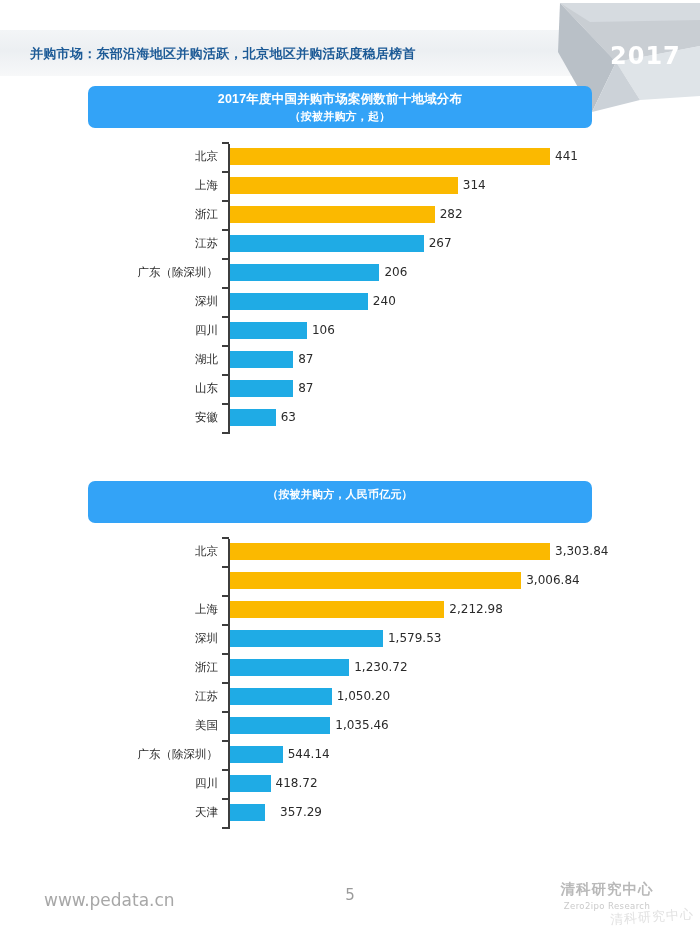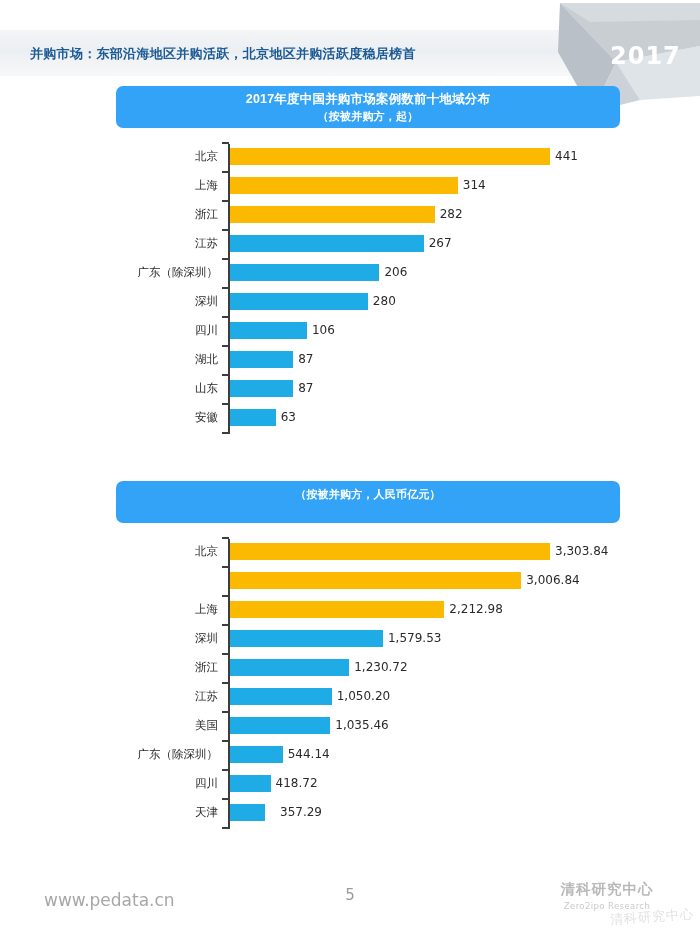--- a/index.html
+++ b/index.html
@@ -59,21 +59,21 @@
     font-family: "DejaVu Sans", sans-serif;
   }
 
   
   .chart-block { position: absolute; left: 0; width: 700px; }
   #chart-block-1 { top: 86px; }
   #chart-block-2 { top: 481px; }
 
   .chart-title {
     position: absolute;
-    left: 116px;
+    left: 88px;
     top: 0;
     width: 504px;
     height: 42px;
     box-sizing: border-box;
     background: #33a3f7;
     border-radius: 7px;
     color: #ffffff;
     font-size: 12.5px;
     font-weight: bold;
     text-align: center;
@@ -239,21 +239,21 @@
       <div class="row" style="top: 116px;">
         <div class="cat-label">广东（除深圳）</div>
         <div class="tick" style="top: 0px;"></div>
         <div class="bar lo" style="width: 149.478px;"></div>
         <div class="val" style="left: 384.478px;">206</div>
       </div>
       <div class="row" style="top: 145px;">
         <div class="cat-label">深圳</div>
         <div class="tick" style="top: 0px;"></div>
         <div class="bar lo" style="width: 137.868px;"></div>
-        <div class="val" style="left: 372.868px;">280</div>
+        <div class="val" style="left: 372.868px;">240</div>
       </div>
       <div class="row" style="top: 174px;">
         <div class="cat-label">四川</div>
         <div class="tick" style="top: 0px;"></div>
         <div class="bar lo" style="width: 76.9161px;"></div>
         <div class="val" style="left: 311.916px;">106</div>
       </div>
       <div class="row" style="top: 203px;">
         <div class="cat-label">湖北</div>
         <div class="tick" style="top: 0px;"></div>

